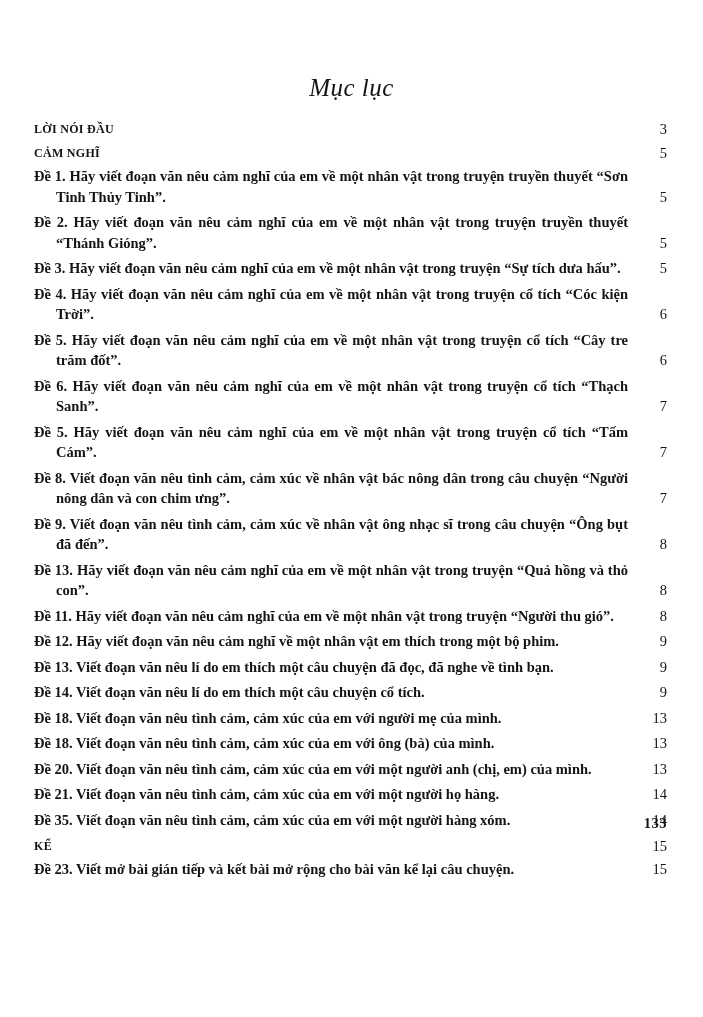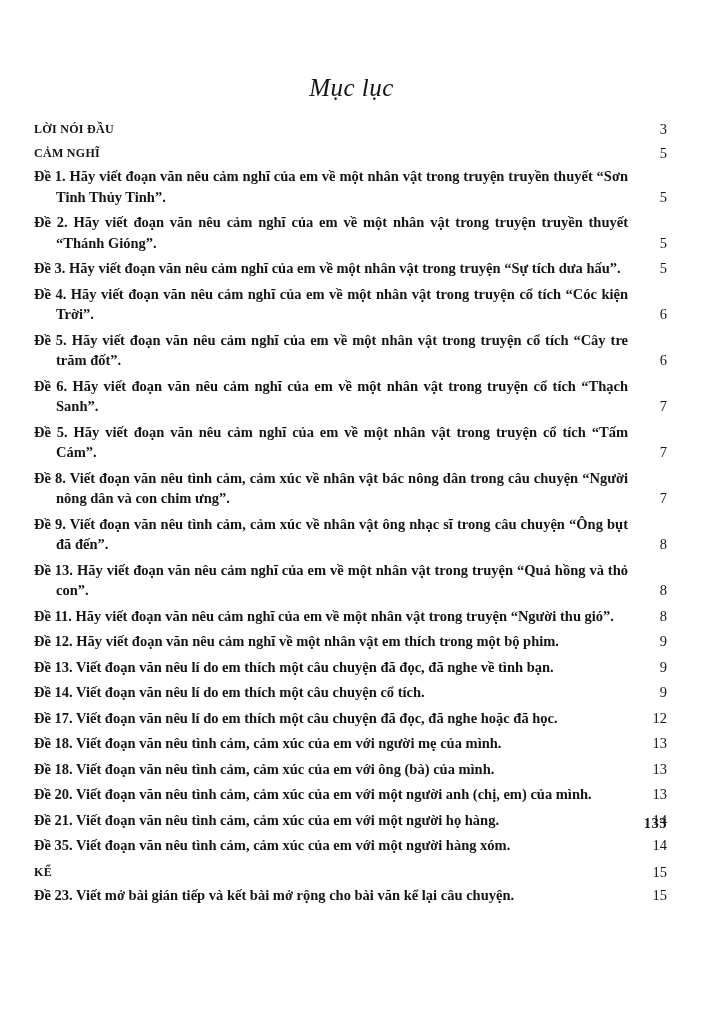--- a/index.html
+++ b/index.html
@@ -162,24 +162,20 @@
         <div class="page-num">9</div>
       </div>
       <div class="row entry two-line">
         <div class="text">Đề 13. Viết đoạn văn nêu lí do em thích một câu chuyện đã đọc, đã nghe về tình bạn.</div>
         <div class="page-num">9</div>
       </div>
       <div class="row entry">
         <div class="text">Đề 14. Viết đoạn văn nêu lí do em thích một câu chuyện cổ tích.</div>
         <div class="page-num">9</div>
       </div>
-      <div class="row entry two-line">
-        <div class="text">Đề 17. Viết đoạn văn nêu lí do em thích một câu chuyện đã đọc, đã nghe hoặc đã học.</div>
-        <div class="page-num">12</div>
-      </div>
       <div class="row entry">
         <div class="text">Đề 18. Viết đoạn văn nêu tình cảm, cảm xúc của em với người mẹ của mình.</div>
         <div class="page-num">13</div>
       </div>
       <div class="row entry">
         <div class="text">Đề 18. Viết đoạn văn nêu tình cảm, cảm xúc của em với ông (bà) của mình.</div>
         <div class="page-num">13</div>
       </div>
       <div class="row entry two-line">
         <div class="text">Đề 20. Viết đoạn văn nêu tình cảm, cảm xúc của em với một người anh (chị, em) của mình.</div>

